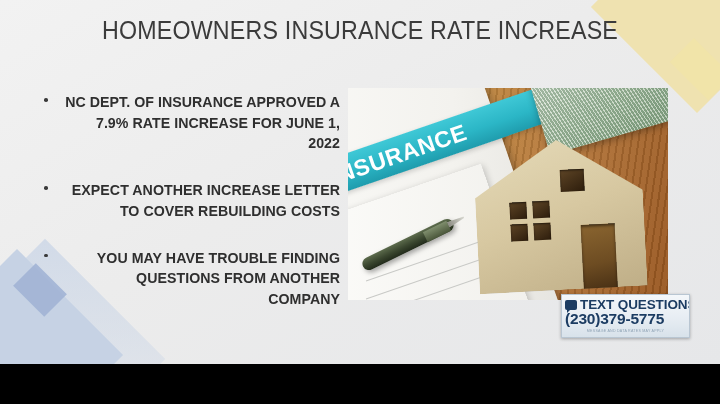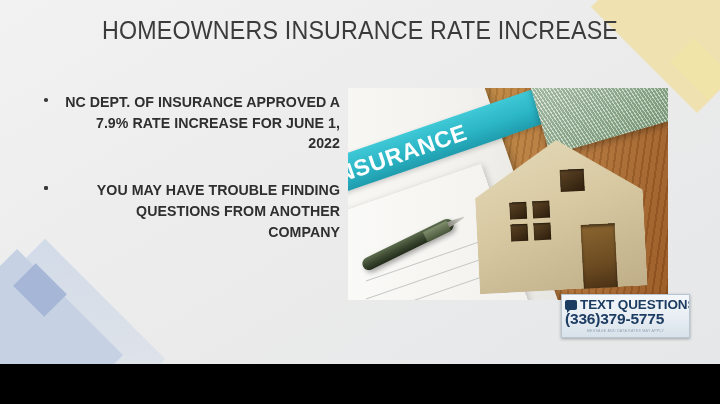--- a/index.html
+++ b/index.html
@@ -288,20 +288,21 @@
 
   <div class="title">HOMEOWNERS INSURANCE RATE INCREASE</div>
 
   <div class="bullets">
     <div class="bullet">
       <span class="dot"></span>
       <span>NC DEPT. OF INSURANCE APPROVED A 7.9% RATE INCREASE FOR JUNE 1, 2022</span>
     </div>
     <div class="bullet">
       <span class="dot"></span>
+      <span>EXPECT ANOTHER INCREASE LETTER TO COVER REBUILDING COSTS</span>
     </div>
     <div class="bullet">
       <span class="dot"></span>
       <span>YOU MAY HAVE TROUBLE FINDING QUESTIONS FROM ANOTHER COMPANY</span>
     </div>
   </div>
 
   <div class="photo">
     <div class="ph-layer ph-wood"></div>
     <div class="ph-layer ph-paper"></div>
@@ -325,17 +326,17 @@
       <div class="ph-win ph-w-d"></div>
       <div class="ph-door"></div>
     </div>
   </div>
 
   <div class="badge">
     <div class="badge-row1">
       <span class="badge-icon"></span>
       <span class="badge-title">TEXT QUESTIONS</span>
     </div>
-    <div class="badge-phone">(336)379-5775</div>
+    <div class="badge-phone">(230)379-5775</div>
     <div class="badge-fine">MESSAGE AND DATA RATES MAY APPLY</div>
   </div>
 
 </div>
 
 </body></html>

